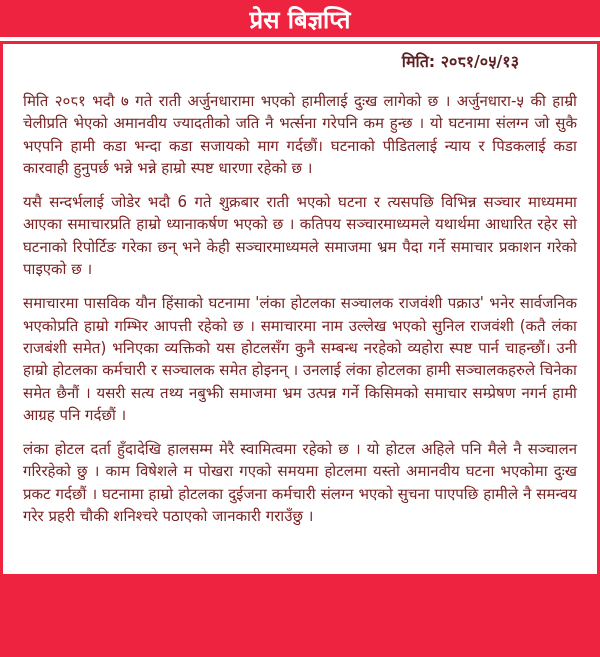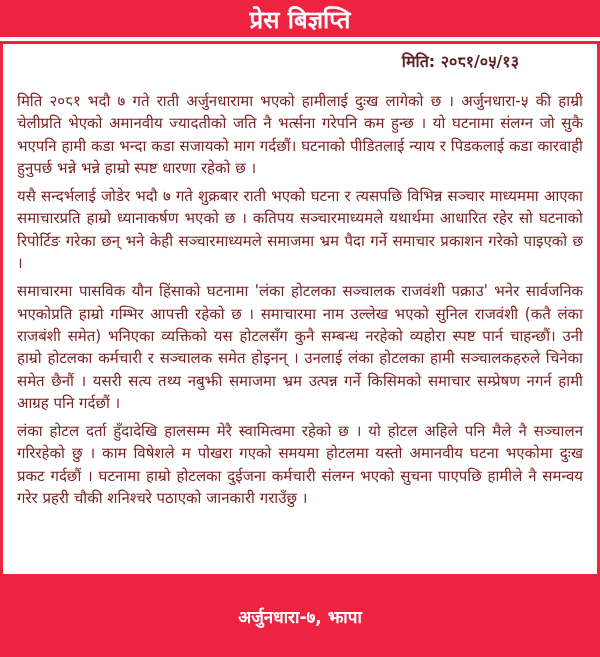--- a/index.html
+++ b/index.html
@@ -39,21 +39,21 @@
   }
   .date-line {
     text-align: right;
     padding-right: 70px;
     font-weight: bold;
     font-size: 16px;
     color: #5d1f22;
     margin: 2px 0 18px 0;
   }
   .body-text p {
-    margin: 6px;
+    margin: 12px;
     padding: 0;
     text-align: justify;
     font-size: 15px;
     line-height: 22.3px;
     color: #7b2122;
   }
   .footer {
     height: 80px;
     flex: 0 0 auto;
     background: #ee2340;
@@ -76,23 +76,22 @@
   <div class="title-bar">
     <span>प्रेस बिज्ञप्ति</span>
   </div>
 
   <div class="gap"></div>
 
   <div class="content-box">
     <div class="date-line">मिति: २०८१/०५/१३</div>
     <div class="body-text">
       <p>मिति २०८१ भदौ ७ गते राती अर्जुनधारामा भएको हामीलाई दुःख लागेको छ । अर्जुनधारा-५ की हाम्री चेलीप्रति भेएको अमानवीय ज्यादतीको जति नै भर्त्सना गरेपनि कम हुन्छ । यो घटनामा संलग्न जो सुकै भएपनि हामी कडा भन्दा कडा सजायको माग गर्दछौं। घटनाको पीडितलाई न्याय र पिडकलाई कडा कारवाही हुनुपर्छ भन्ने भन्ने हाम्रो स्पष्ट धारणा रहेको छ ।</p>
-      <p>यसै सन्दर्भलाई जोडेर भदौ ७ गते शुक्रबार राती भएको घटना र त्यसपछि विभिन्न सञ्चार माध्यममा आएका समाचारप्रति हाम्रो ध्यानाकर्षण भएको छ । कतिपय सञ्चारमाध्यमले यथार्थमा आधारित रहेर सो घटनाको रिपोर्टिङ गरेका छन् भने केही सञ्चारमाध्यमले समाजमा भ्रम पैदा गर्ने समाचार प्रकाशन गरेको पाइएको छ ।</p>
+      <p>यसै सन्दर्भलाई जोडेर भदौ 6 गते शुक्रबार राती भएको घटना र त्यसपछि विभिन्न सञ्चार माध्यममा आएका समाचारप्रति हाम्रो ध्यानाकर्षण भएको छ । कतिपय सञ्चारमाध्यमले यथार्थमा आधारित रहेर सो घटनाको रिपोर्टिङ गरेका छन् भने केही सञ्चारमाध्यमले समाजमा भ्रम पैदा गर्ने समाचार प्रकाशन गरेको पाइएको छ ।</p>
       <p>समाचारमा पासविक यौन हिंसाको घटनामा 'लंका होटलका सञ्चालक राजवंशी पक्राउ' भनेर सार्वजनिक भएकोप्रति हाम्रो गम्भिर आपत्ती रहेको छ । समाचारमा नाम उल्लेख भएको सुनिल राजवंशी (कतै लंका राजबंशी समेत) भनिएका व्यक्तिको यस होटलसँग कुनै सम्बन्ध नरहेको व्यहोरा स्पष्ट पार्न चाहन्छौं। उनी हाम्रो होटलका कर्मचारी र सञ्चालक समेत होइनन् । उनलाई लंका होटलका हामी सञ्चालकहरुले चिनेका समेत छैनौं । यसरी सत्य तथ्य नबुझी समाजमा भ्रम उत्पन्न गर्ने किसिमको समाचार सम्प्रेषण नगर्न हामी आग्रह पनि गर्दछौं ।</p>
       <p>लंका होटल दर्ता हुँदादेखि हालसम्म मेरै स्वामित्वमा रहेको छ । यो होटल अहिले पनि मैले नै सञ्चालन गरिरहेको छु । काम विषेशले म पोखरा गएको समयमा होटलमा यस्तो अमानवीय घटना भएकोमा दुःख प्रकट गर्दछौं । घटनामा हाम्रो होटलका दुईजना कर्मचारी संलग्न भएको सुचना पाएपछि हामीले नै समन्वय गरेर प्रहरी चौकी शनिश्चरे पठाएको जानकारी गराउँछु ।</p>
     </div>
   </div>
 
   <div class="footer">
-    <div>अर्जुनधारा-७, झापा</div>
   </div>
 
 </div>
 
 </body></html>

